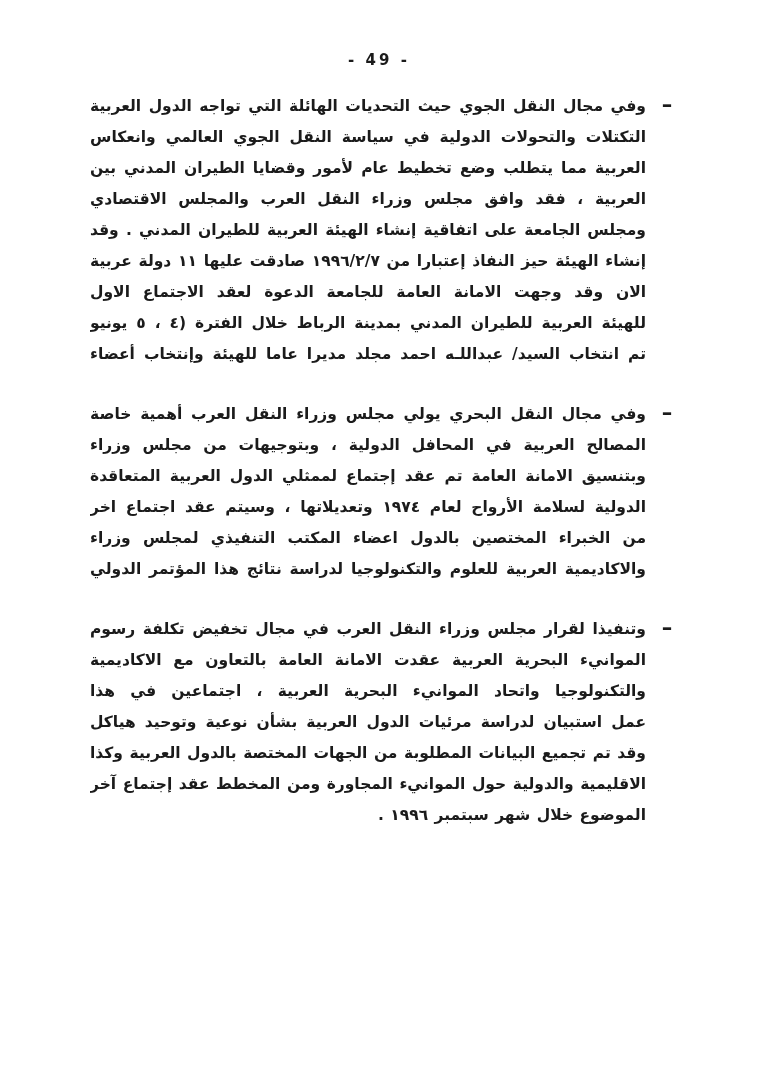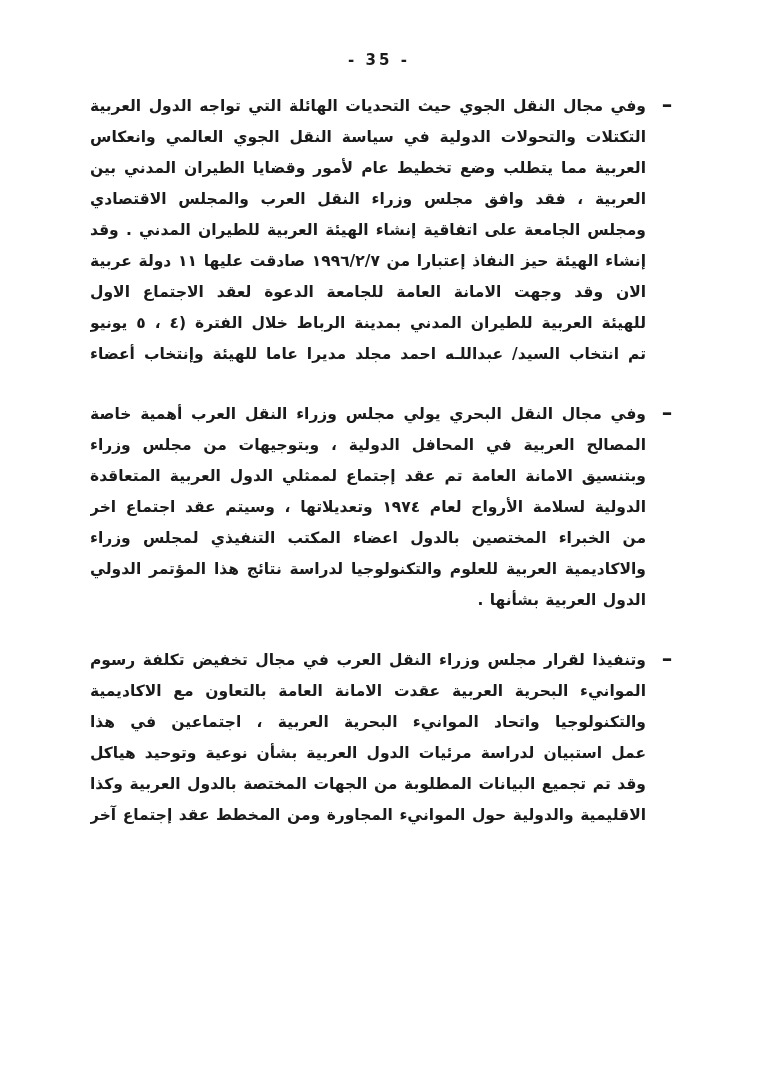--- a/index.html
+++ b/index.html
@@ -68,21 +68,21 @@
   }
   .line.last {
     text-align-last: right;
   }
 </style>
 </head>
 <body>
 
 <div class="page">
 
-  <div class="page-number">- 35 -</div>
+  <div class="page-number">- 49 -</div>
 
   <div class="content">
 
     <section class="paragraph">
       <span class="bullet">–</span>
       <div class="line">وفي مجال النقل الجوي حيث التحديات الهائلة التي تواجه الدول العربية في ظل</div>
       <div class="line">التكتلات والتحولات الدولية في سياسة النقل الجوي العالمي وانعكاس ذلك على الدول</div>
       <div class="line">العربية مما يتطلب وضع تخطيط عام لأمور وقضايا الطيران المدني بين الدول</div>
       <div class="line">العربية ، فقد وافق مجلس وزراء النقل العرب والمجلس الاقتصادي والاجتماعي</div>
       <div class="line">ومجلس الجامعة على اتفاقية إنشاء الهيئة العربية للطيران المدني . وقد دخلت إتفاقية</div>
@@ -93,27 +93,27 @@
     </section>
 
     <section class="paragraph">
       <span class="bullet">–</span>
       <div class="line">وفي مجال النقل البحري يولي مجلس وزراء النقل العرب أهمية خاصة للحفاظ على</div>
       <div class="line">المصالح العربية في المحافل الدولية ، وبتوجيهات من مجلس وزراء النقل العرب</div>
       <div class="line">وبتنسيق الامانة العامة تم عقد إجتماع لممثلي الدول العربية المتعاقدة على الاتفاقية</div>
       <div class="line">الدولية لسلامة الأرواح لعام ١٩٧٤ وتعديلاتها ، وسيتم عقد اجتماع اخر لفريق عمل</div>
       <div class="line">من الخبراء المختصين بالدول اعضاء المكتب التنفيذي لمجلس وزراء النقل العرب</div>
       <div class="line">والاكاديمية العربية للعلوم والتكنولوجيا لدراسة نتائج هذا المؤتمر الدولي ومرئيات</div>
-      <div class="line last">الدول العربية بشأنها .</div>
     </section>
 
     <section class="paragraph">
       <span class="bullet">–</span>
       <div class="line">وتنفيذا لقرار مجلس وزراء النقل العرب في مجال تخفيض تكلفة رسوم خدمات</div>
       <div class="line">الموانيء البحرية العربية عقدت الامانة العامة بالتعاون مع الاكاديمية العربية للعلوم</div>
       <div class="line">والتكنولوجيا واتحاد الموانيء البحرية العربية ، اجتماعين في هذا الخصوص وتم</div>
       <div class="line">عمل استبيان لدراسة مرئيات الدول العربية بشأن نوعية وتوحيد هياكل تلك الرسوم</div>
       <div class="line">وقد تم تجميع البيانات المطلوبة من الجهات المختصة بالدول العربية وكذا المؤسسات</div>
       <div class="line">الاقليمية والدولية حول الموانيء المجاورة ومن المخطط عقد إجتماع آخر في هذا</div>
+      <div class="line last">الموضوع خلال شهر سبتمبر ١٩٩٦ .</div>
     </section>
 
   </div>
 </div>
 
 </body></html>

